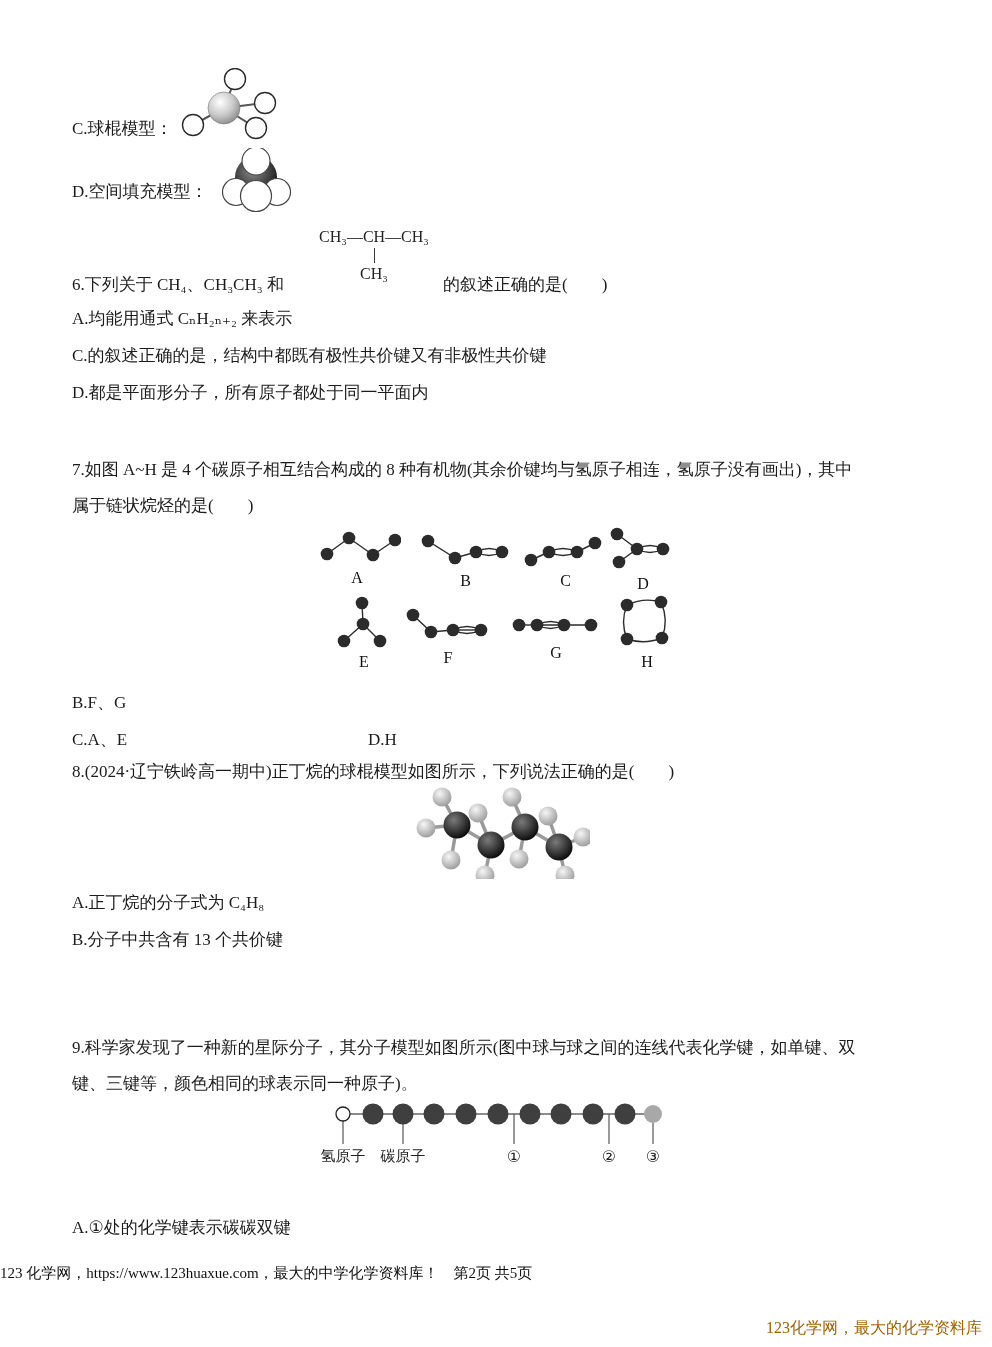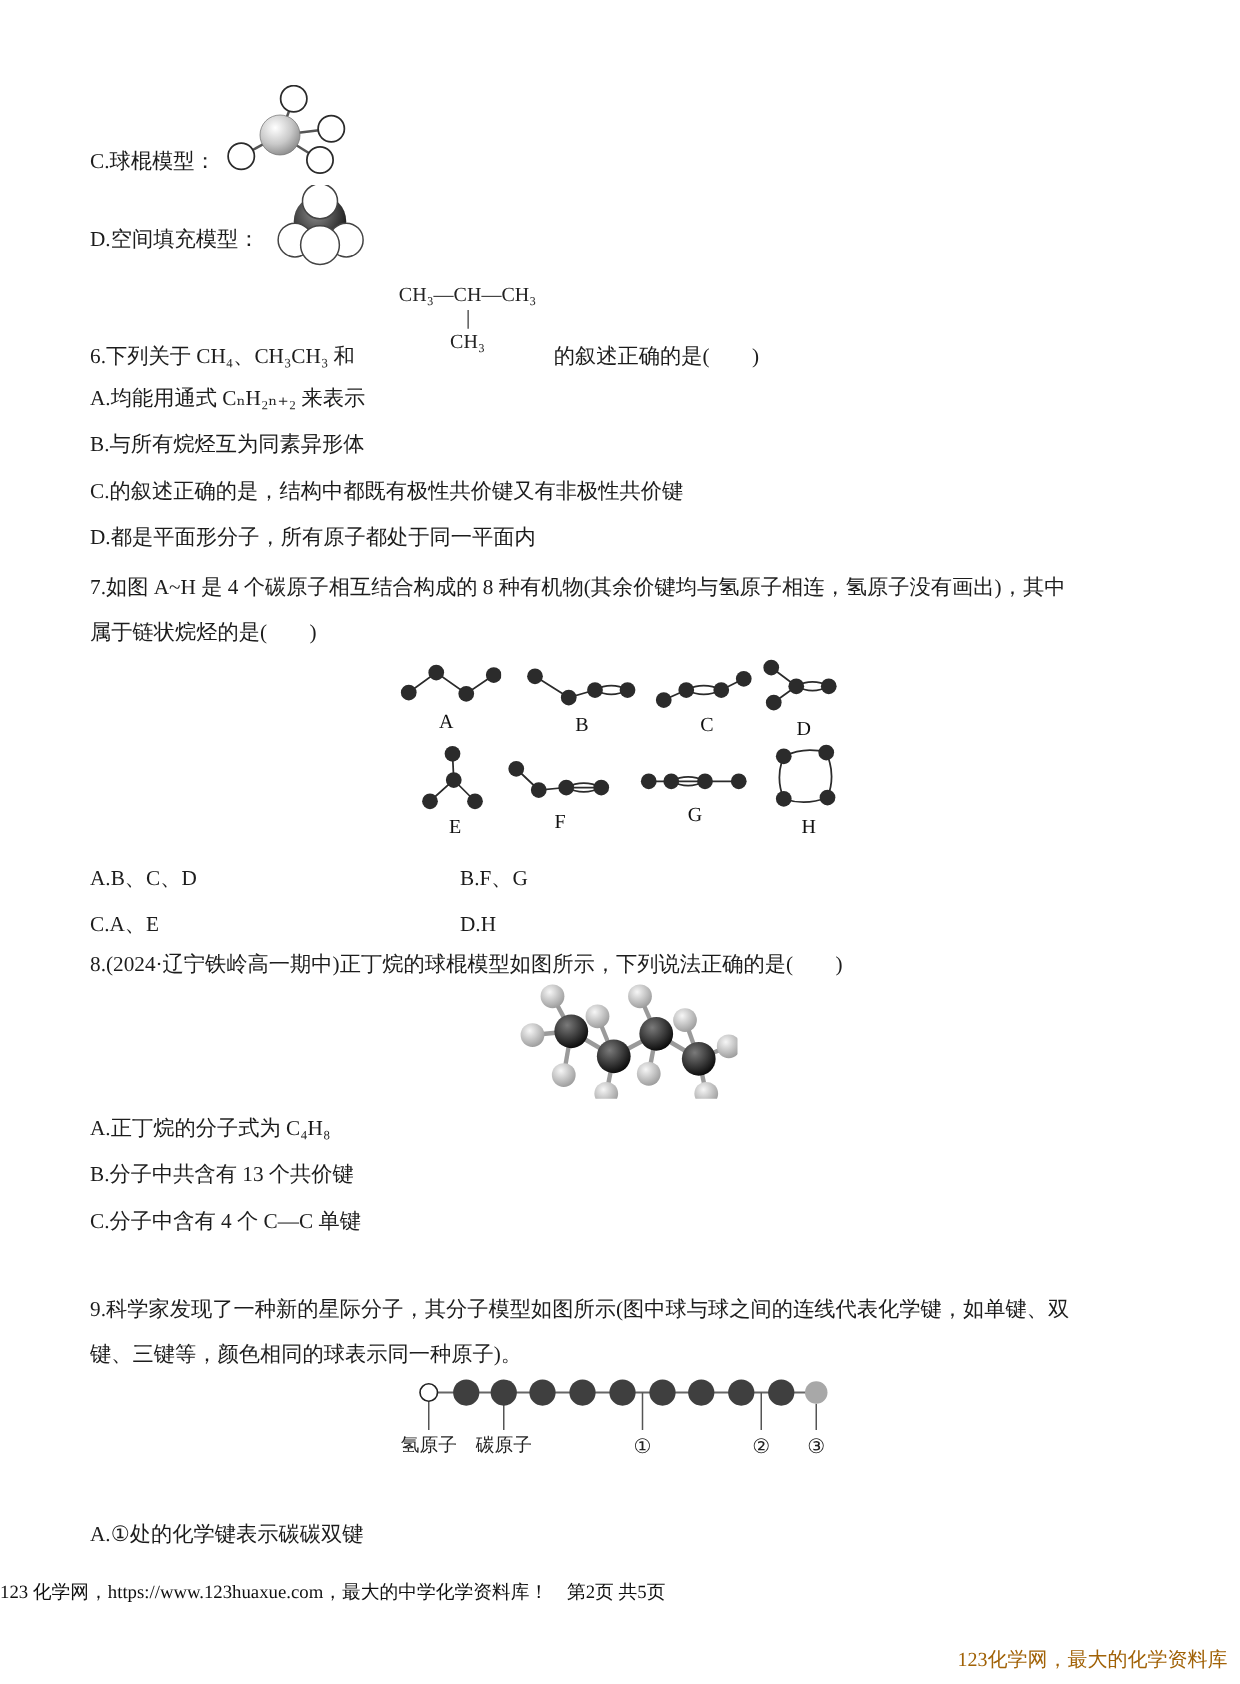--- a/index.html
+++ b/index.html
@@ -68,21 +68,20 @@
     <div>CH₃—CH—CH₃</div>
     <div class="struct-bond"></div>
     <div>CH₃</div>
   </div>
 
   <div class="abs" style="left:72px;top:273px">6.下列关于 CH₄、CH₃CH₃ 和</div>
   <div class="abs" style="left:443px;top:273px">的叙述正确的是(　　)</div>
 
   <div class="abs optgroup" style="left:72px;top:300px">
     <div class="opt">A.均能用通式 CₙH₂ₙ₊₂ 来表示</div>
-    <div class="opt">B.与所有烷烃互为同素异形体</div>
     <div class="opt">C.的叙述正确的是，结构中都既有极性共价键又有非极性共价键</div>
     <div class="opt">D.都是平面形分子，所有原子都处于同一平面内</div>
   </div>
 
   <div class="abs stem" style="left:72px;top:452px;width:880px">
     <div>7.如图 A~H 是 4 个碳原子相互结合构成的 8 种有机物(其余价键均与氢原子相连，氢原子没有画出)，其中</div>
     <div>属于链状烷烃的是(　　)</div>
   </div>
 
   <div class="mol" style="left:313px;top:526px;width:88px">
@@ -170,21 +169,20 @@
       <circle cx="11" cy="13" r="6.3" fill="#2b2b2b"></circle>
         <circle cx="45" cy="10" r="6.3" fill="#2b2b2b"></circle>
       <circle cx="46" cy="46" r="6.3" fill="#2b2b2b"></circle>
         <circle cx="11" cy="47" r="6.3" fill="#2b2b2b"></circle>
     </svg>
     <div class="mol-label">H</div>
   </div>
 
   <div class="abs" style="left:72px;top:684px">
     <div class="optrow">
-      <span class="col1">A.B、C、D</span>
       <span>B.F、G</span>
     </div>
     <div class="optrow">
       <span class="col1">C.A、E</span>
       <span>D.H</span>
     </div>
   </div>
 
   <div class="abs" style="left:72px;top:760px">8.(2024·辽宁铁岭高一期中)正丁烷的球棍模型如图所示，下列说法正确的是(　　)</div>
 
@@ -230,21 +228,20 @@
       <circle cx="42" cy="42" r="13.5"></circle>
         <circle cx="76" cy="62" r="13.5"></circle>
       <circle cx="110" cy="44" r="13.5"></circle>
         <circle cx="144" cy="64" r="13.5"></circle>
     </g>
   </svg>
 
   <div class="abs optgroup" style="left:72px;top:884px">
     <div class="opt">A.正丁烷的分子式为 C₄H₈</div>
     <div class="opt">B.分子中共含有 13 个共价键</div>
-    <div class="opt">C.分子中含有 4 个 C—C 单键</div>
   </div>
 
   <div class="abs stem" style="left:72px;top:1030px;width:880px">
     <div>9.科学家发现了一种新的星际分子，其分子模型如图所示(图中球与球之间的连线代表化学键，如单键、双</div>
     <div>键、三键等，颜色相同的球表示同一种原子)。</div>
   </div>
 
   <svg class="abs" style="left:310px;top:1100px" width="380" height="68" viewBox="0 0 380 68">
     <line x1="33" y1="14" x2="343" y2="14" stroke="#666" stroke-width="1.5"></line>
     <g stroke="#555" stroke-width="1.2">

